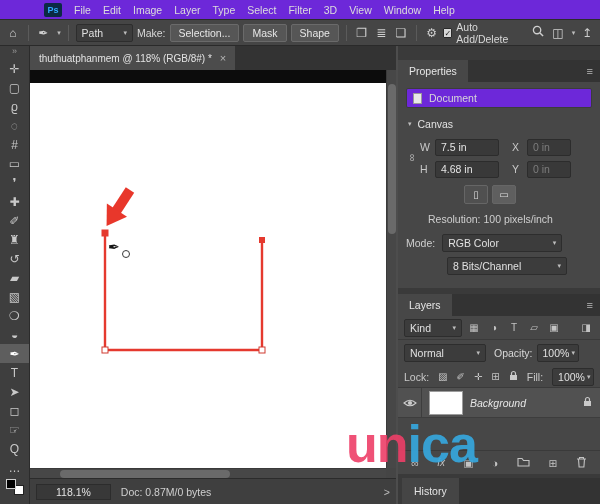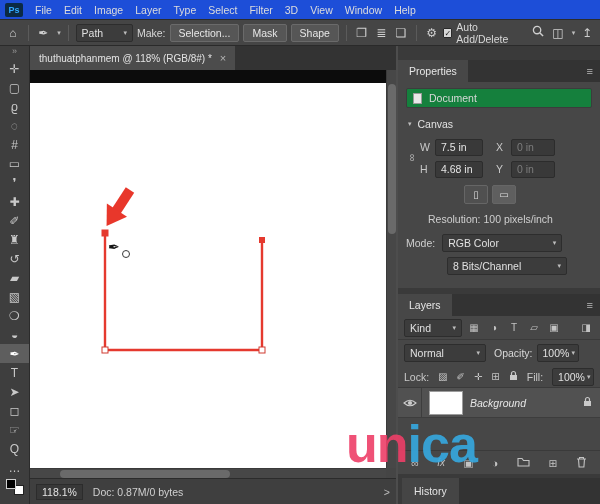--- a/index.html
+++ b/index.html
@@ -5,21 +5,21 @@
   * { margin:0; padding:0; box-sizing:border-box; }
   html,body { background:#2b2b2b; }
   #app {
     position:relative; width:600px; height:504px; overflow:hidden;
     background:#4d4d4d; color:#d8d8d8;
     font-family:"Liberation Sans","DejaVu Sans",sans-serif; font-size:10.5px;
     user-select:none;
   }
   
   .menubar { position:absolute; top:0; left:0; right:0; height:20px;
-    background:#1d4ed8; display:flex; align-items:center; border-bottom:1px solid #2c2c2c; z-index:5; }
+    background:#6d28d9; display:flex; align-items:center; border-bottom:1px solid #2c2c2c; z-index:5;padding-left:39px; }
   .ps-logo { width:18px; height:14px; margin:0 6px 0 5px; background:#0b2a44; color:#31a8ff;
     font-weight:bold; font-size:9px; display:flex; align-items:center; justify-content:center; border-radius:2px; }
   .mi { padding:0 6px; height:100%; display:flex; align-items:center; color:#dcdcdc;text-align:right; }
   
   .optionsbar { position:absolute; top:20px; left:0; right:0; height:26px;
     background:#454545; border-bottom:1px solid #2a2a2a; display:flex; align-items:center; padding:0 5px; gap:4px; z-index:5; }
   .obar-icon { width:18px; text-align:center; font-size:12px; color:#cfcfcf; }
   .sep { width:1px; height:16px; background:#5b5b5b; margin:0 3px; }
   .caret { font-size:7px; color:#bdbdbd; margin-left:2px; }
   .select { background:#3c3c3c; border:1px solid #2d2d2d; border-radius:2px; height:18px;
@@ -47,41 +47,41 @@
   .viewport { position:absolute; top:24px; left:0; right:0; bottom:26px; background:#454545; overflow:hidden; }
   .doc-black { position:absolute; top:0; left:0; width:356px; height:13px; background:#0c0c0c; }
   .doc-white { position:absolute; top:13px; left:0; width:356px; bottom:10px; background:#ffffff; }
   .vscroll { position:absolute; top:0; right:0; width:10px; bottom:10px; background:#474747; border-left:1px solid #3a3a3a; }
   .vthumb { position:absolute; top:14px; left:1px; width:8px; height:150px; background:#6a6a6a; border-radius:4px; }
   .hscroll { position:absolute; left:0; bottom:0; height:10px; width:356px; background:#474747; border-top:1px solid #3a3a3a; }
   .hthumb { position:absolute; left:30px; top:1px; height:8px; width:170px; background:#6a6a6a; border-radius:4px; }
   .overlay { position:absolute; top:0; left:0; pointer-events:none; }
   .statusbar { position:absolute; left:0; right:0; bottom:0; height:26px; background:#3f3f3f;
     border-top:1px solid #2b2b2b; display:flex; align-items:center; gap:10px; padding:0 6px; color:#cfcfcf; }
-  .zoom-field { background:#383838; border:1px solid #2c2c2c; border-radius:0; padding:1px 5px; color:#e3e3e3; }
+  .zoom-field { background:#383838; border:1px solid #2c2c2c; border-radius:0; padding:1px 19px; color:#e3e3e3; }
   .flyout { color:#bdbdbd; }
   
   .rightcol { position:absolute; top:46px; left:398px; right:0; bottom:0; background:#3a3a3a; }
   .panel-tabbar { background:#333333; height:22px; display:flex; align-items:stretch; }
   .panel-tab { background:#474747; display:flex; align-items:center; padding:0 11px; color:#e6e6e6; font-size:10.5px; }
   .panel-menu { margin-left:auto; display:flex; align-items:center; padding:0 7px; color:#b8b8b8; font-size:11px; }
   .props-wrap { margin-top:14px; }
   .props-body { background:#474747; height:206px; padding:6px 8px; }
-  .doc-row { display:flex; align-items:center; gap:7px; height:20px; background:#15803d;
+  .doc-row { display:flex; align-items:center; gap:7px; height:20px; background:#6d28d9;
     border:1px solid #3c3c3c; border-radius:2px; padding:0 6px; }
   .mini-doc { width:9px; height:11px; background:#e8e8e8; border:1px solid #9a9a9a; }
   .canvas-hdr { display:flex; align-items:center; gap:6px; height:20px; margin-top:6px; color:#e2e2e2; }
   .fields { display:flex; margin-top:2px; }
   .link-col { width:14px; display:flex; align-items:center; justify-content:center; color:#b5b5b5; }
   .link-glyph { display:inline-block; transform:rotate(90deg); font-size:11px; }
   .frows { flex:1; }
   .frow { display:flex; align-items:center; gap:5px; height:22px; }
   .flabel { width:10px; color:#c9c9c9; }
   .input { background:#393939; border:1px solid #2c2c2c; border-radius:2px; height:17px;
-    display:flex; align-items:center; padding:0 5px; color:#e5e5e5; width:48px; }
+    display:flex; align-items:center; padding:0 5px; color:#e5e5e5; width:64px; }
   .input.disabled { color:#7d7d7d; }
   .orient-row { display:flex; gap:4px; margin:5px 0 0 58px; }
   .orient-btn { width:24px; height:19px; background:#505050; border:1px solid #666;
     border-radius:2px; display:flex; align-items:center; justify-content:center; color:#ddd; font-size:10px; }
   .orient-btn.active { background:#5f5f5f; }
   .res-text { margin:9px 0 0 22px; color:#cfcfcf; }
   .mode-row { display:flex; align-items:center; gap:7px; margin-top:9px; }
   .mode-label { color:#cfcfcf; }
   .w120 { width:120px; }
   .indent { margin-left:41px; margin-top:5px; }

